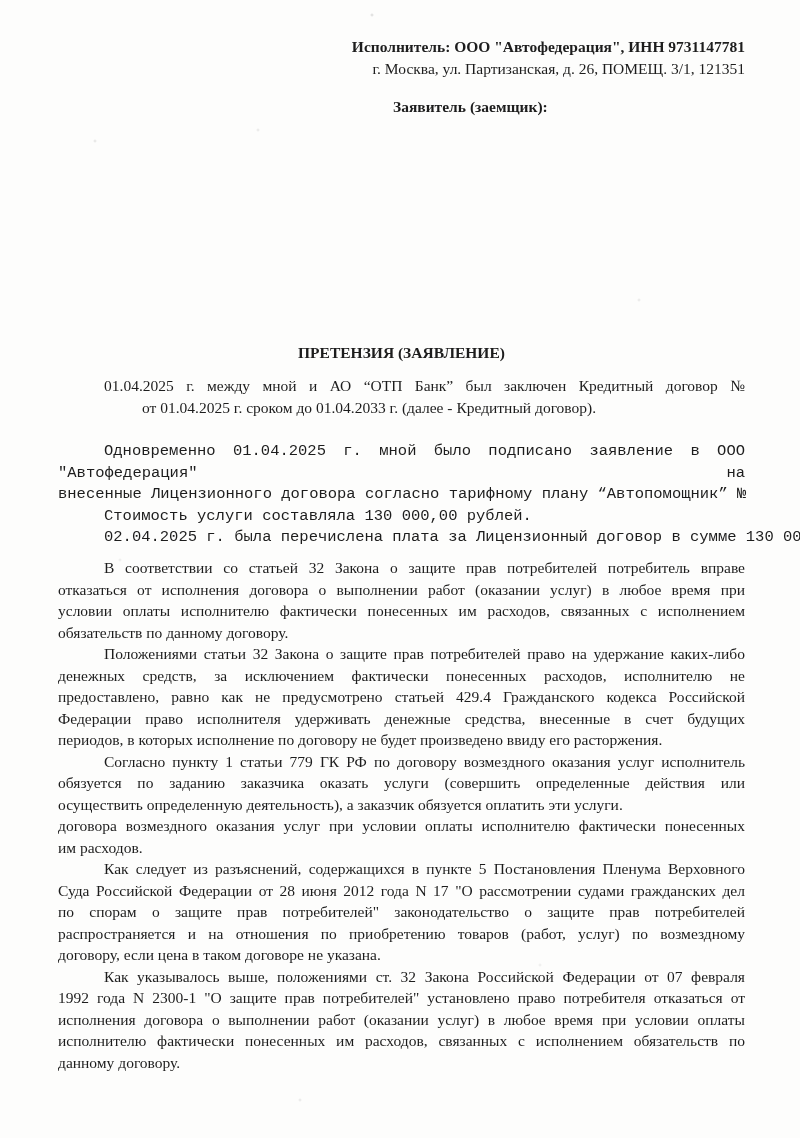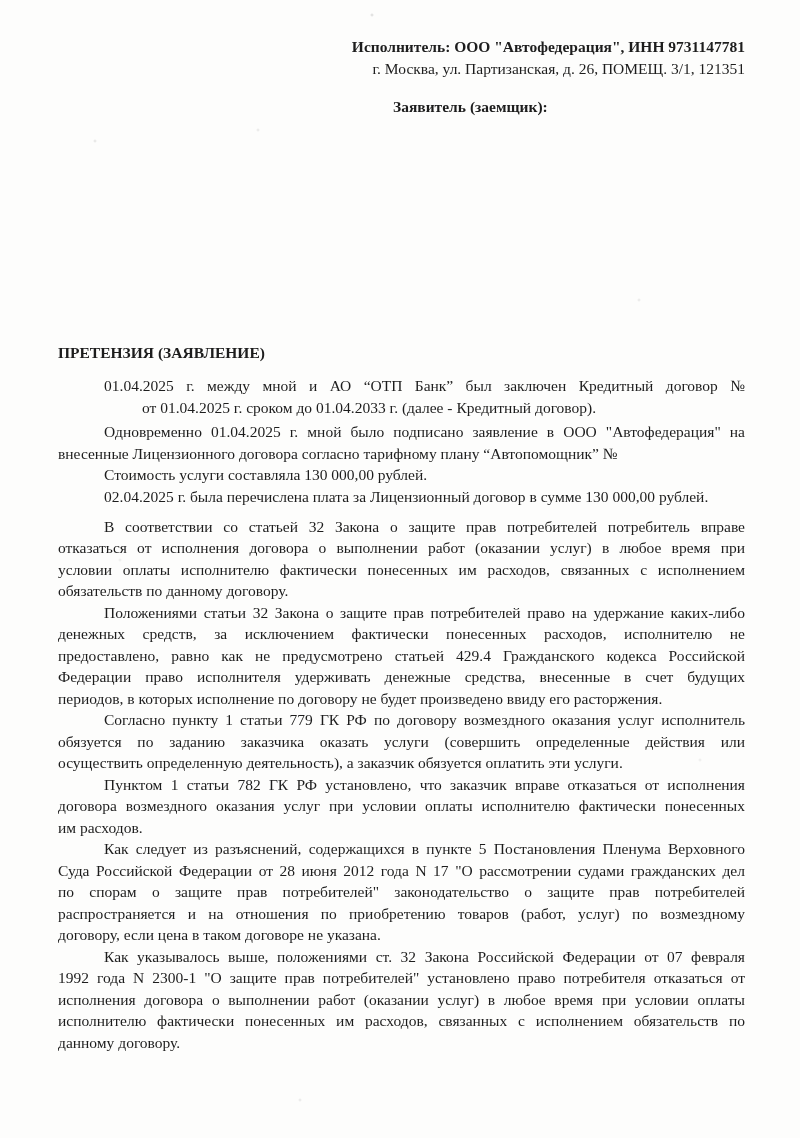--- a/index.html
+++ b/index.html
@@ -33,26 +33,26 @@
   .bold { font-weight: bold; }
   .right { text-align: right; }
 
   .applicant {
     margin-top: 16.5px;
     padding-left: 335px;
     font-weight: bold;
   }
   .title-block {
     margin-top: 224.5px;
-    text-align: left;
+    text-align: center;
     font-weight: bold;
   }
 
   .para-credit  { margin-top: 12px; }
-  .para-license { margin-top: 3px; }
+  .para-license { margin-top: 23px; font-family: Liberation Mono, monospace; }
   .sec-legal    { margin-top: 8.5px; }
 
   .ln { min-height: 21.5px; }
   
   .jfull {
     text-align: justify;
     text-align-last: justify;
   }
   
   .ind { text-indent: 46px; }
@@ -105,21 +105,20 @@
       <div class="ln">периодов, в которых исполнение по договору не будет произведено ввиду его расторжения.</div>
     </div>
 
     <div>
       <div class="ln jfull ind">Согласно пункту 1 статьи 779 ГК РФ по договору возмездного оказания услуг исполнитель</div>
       <div class="ln jfull">обязуется по заданию заказчика оказать услуги (совершить определенные действия или</div>
       <div class="ln">осуществить определенную деятельность), а заказчик обязуется оплатить эти услуги.</div>
     </div>
 
     <div>
-      <div class="ln jfull ind">Пунктом 1 статьи 782 ГК РФ установлено, что заказчик вправе отказаться от исполнения</div>
       <div class="ln jfull">договора возмездного оказания услуг при условии оплаты исполнителю фактически понесенных</div>
       <div class="ln">им расходов.</div>
     </div>
 
     <div>
       <div class="ln jfull ind">Как следует из разъяснений, содержащихся в пункте 5 Постановления Пленума Верховного</div>
       <div class="ln jfull">Суда Российской Федерации от 28 июня 2012 года N 17 "О рассмотрении судами гражданских дел</div>
       <div class="ln jfull">по спорам о защите прав потребителей" законодательство о защите прав потребителей</div>
       <div class="ln jfull">распространяется и на отношения по приобретению товаров (работ, услуг) по возмездному</div>
       <div class="ln">договору, если цена в таком договоре не указана.</div>

